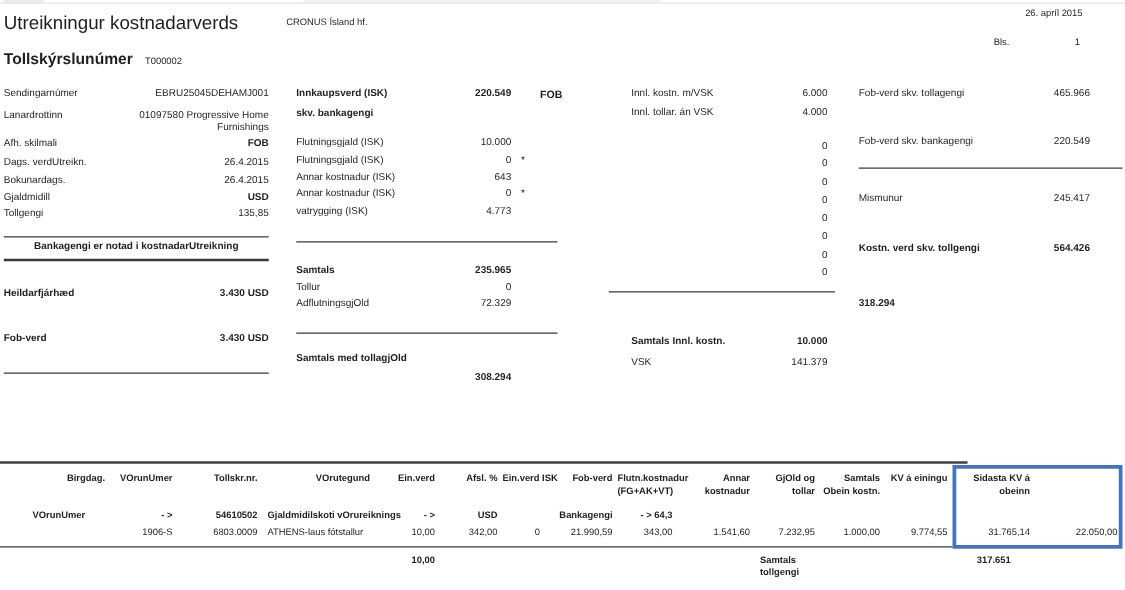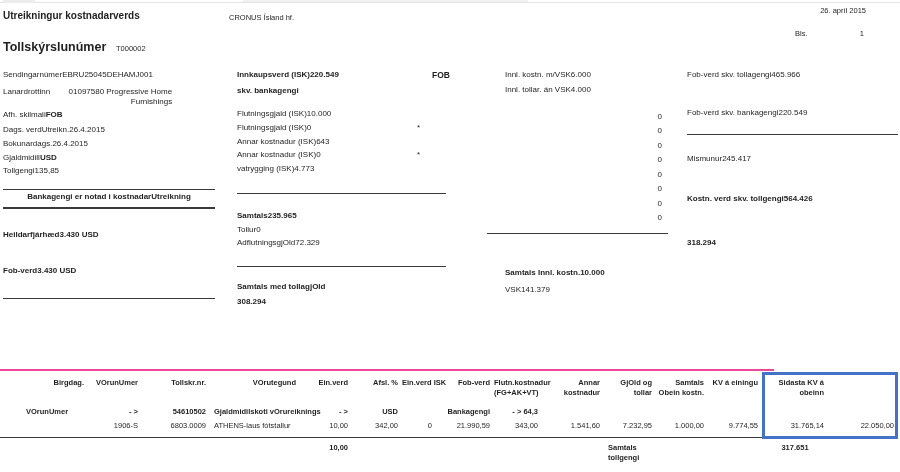--- a/index.html
+++ b/index.html
@@ -1,33 +1,33 @@
 <!DOCTYPE html>
 <html><head>
 <meta charset="utf-8">
 <style>
   html,body{margin:0;padding:0}
   body{width:900px;height:472px;background:#ffffff;position:relative;overflow:hidden;
        font-family:"Liberation Sans",sans-serif;font-size:8px;color:#1f1f1f;}
   .abs{position:absolute;white-space:nowrap}
-  .title{font-size:10px;font-weight:bold}
+  .title{font-size:15px;font-weight:normal}
   .subtitle{font-size:12.5px;font-weight:bold}
   .small{font-size:7.5px}
   .b{font-weight:bold}
   .col{position:absolute;top:0;height:472px}
-  .row{position:absolute;left:0;right:0;display:flex;align-items:flex-start;line-height:1.2}
+  .row{position:absolute;left:0;right:0;display:flex;justify-content:space-between;align-items:flex-start;line-height:1.2}
   .v{text-align:right}
   .wrapv{white-space:normal;width:122px}
   .wrapl{white-space:normal;width:112px}
   .hline{position:absolute;border-top:1px solid #3a3a3a;left:0;height:0}
   .thick{position:absolute;height:2px;background:#3a3a3a;left:0}
   .star{position:absolute;right:-11px;top:0}
   .center{width:100%;text-align:center}
   
-  .ltable{position:absolute;left:0;top:369px;width:774px;border-top:2px solid #ec4899}
+  .ltable{position:absolute;left:0;top:369px;width:774px;border-top:2px solid #404040}
   .tg{display:grid;grid-template-columns:88px 54px 68px 90px 52px 50px 34px 58px 48px 62px 52px 52px 54px 66px 70px;font-size:7.5px}
   .tg>div{white-space:nowrap}
   .hrow{height:36px}
   .hc{font-weight:bold;text-align:right;padding:7px 4px 0 0;line-height:1.3}
   .srow{height:14px}
   .sc{font-weight:bold;text-align:right;padding-right:4px}
   .scl{font-weight:bold;text-align:left;padding-left:4px}
   .scl1{font-weight:bold;text-align:left;padding-left:26px}
   .drow{height:16px}
   .dc{text-align:right;padding-right:4px}

